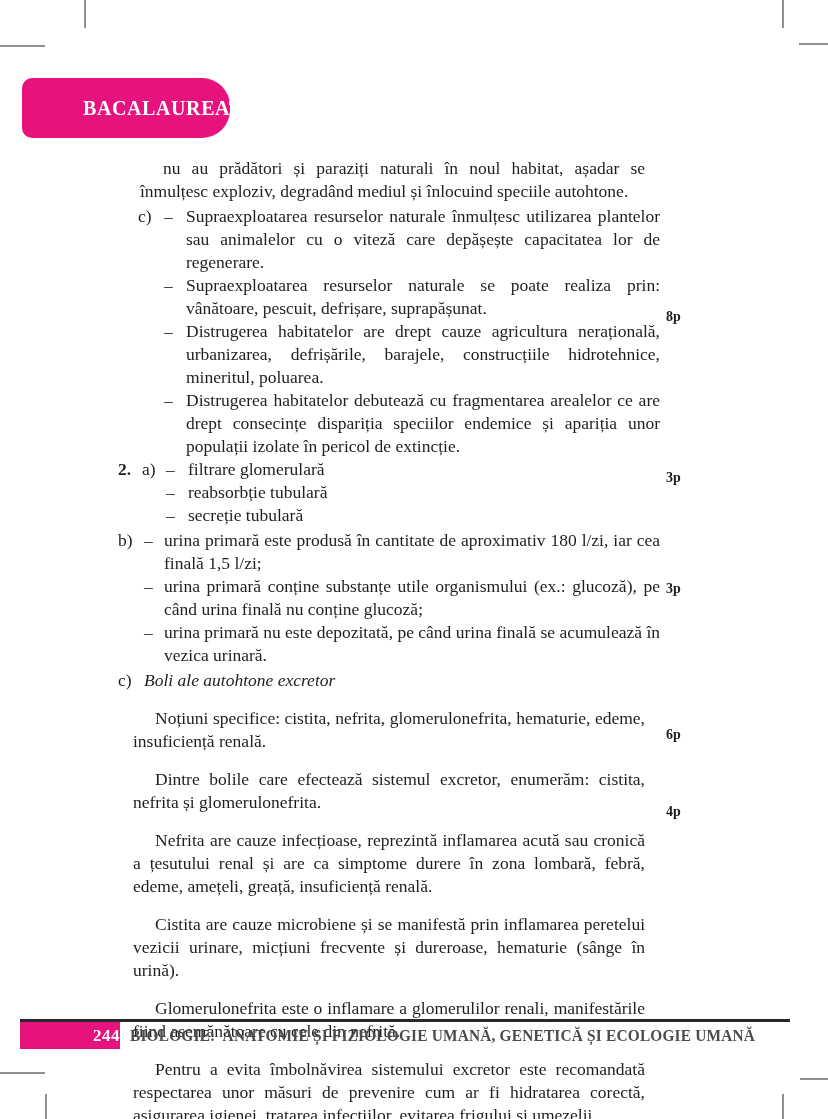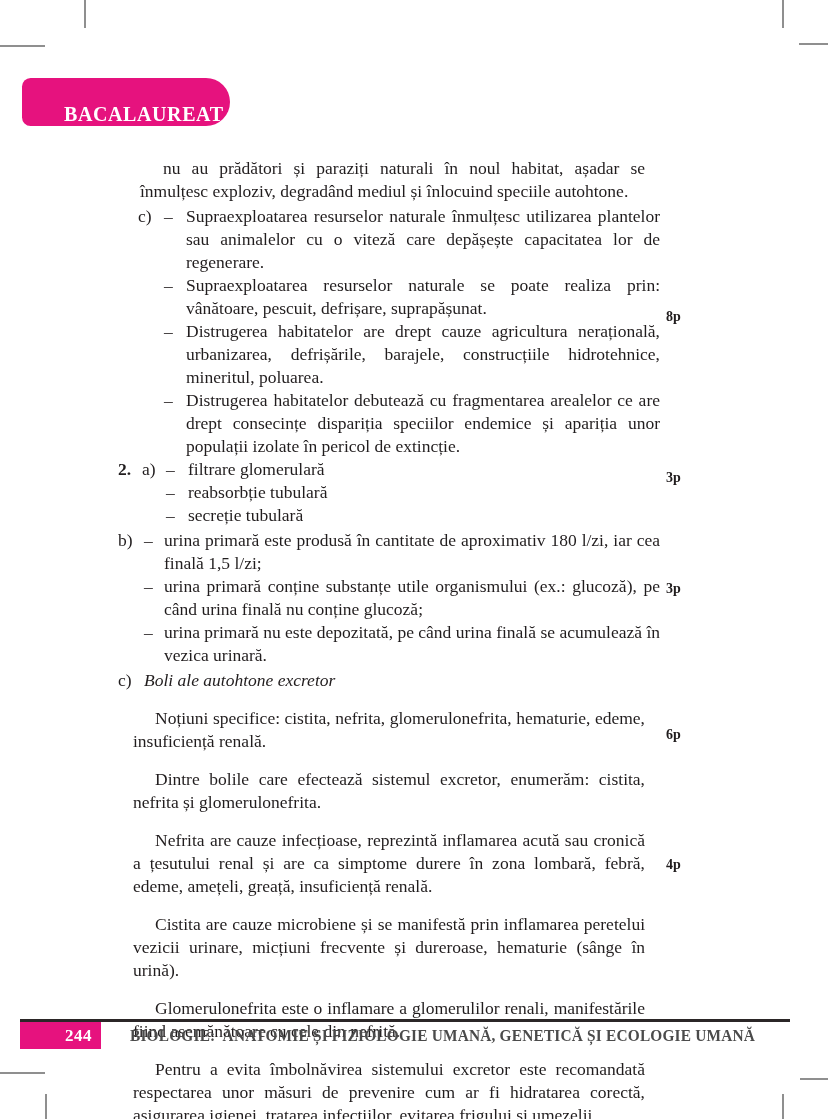--- a/index.html
+++ b/index.html
@@ -8,24 +8,24 @@
     font-family:"Liberation Serif","DejaVu Serif",serif;
     color:#211d1e;overflow:hidden;margin:0 auto;
   }
   
   .crop{position:absolute;background:#8f8f8f;}
   .crop.v{width:2px;}
   .crop.h{height:2px;}
 
   
   .badge{
-    position:absolute;left:22px;top:78px;width:208px;height:48px;
+    position:absolute;left:22px;top:78px;width:208px;height:60px;
     border-radius:10px 28px 28px 10px;
-    display:flex;align-items:flex-end;
-    padding-left:42px;box-sizing:border-box;
+    display:flex;align-items:center;
+    padding-left:61px;box-sizing:border-box;
   }
   .badge span{
     color:#ffffff;font-weight:bold;font-size:20px;letter-spacing:0.6px;
   }
 
   
   .content{
     position:absolute;left:118px;top:142px;width:542px;
     font-size:17.5px;line-height:23px;text-align:justify;
   }
@@ -59,23 +59,23 @@
 
   
   .pmark{
     position:absolute;left:666px;width:34px;
     font-size:14px;line-height:23px;font-weight:bold;color:#211d1e;
   }
 
   
   .frule{position:absolute;left:20px;top:1019px;width:770px;height:3px;background:#2b2627;}
   .pagebox{
-    position:absolute;left:20px;top:1022px;width:81px;height:27px;
+    position:absolute;left:20px;top:1022px;width:100px;height:27px;
     display:flex;align-items:center;justify-content:flex-end;
-    padding-right:9px;box-sizing:border-box;
+    box-sizing:border-box;
   }
   .pagebox span{color:#fff;font-weight:bold;font-size:17px;letter-spacing:0.5px;}
   .ftitle{
     position:absolute;left:130px;top:1022px;height:27px;line-height:27px;
     font-weight:bold;font-size:16px;letter-spacing:0.2px;color:#4b4b4b;
     white-space:pre;transform:scaleX(0.96);transform-origin:left center;
   }
 </style>
 </head>
 <body>
@@ -162,21 +162,21 @@
     <p class="para">Nefrita are cauze infecțioase, reprezintă inflamarea acută sau cronică a țesutului renal și are ca simptome durere în zona lombară, febră, edeme, amețeli, greață, insuficiență renală.</p>
     <p class="para">Cistita are cauze microbiene și se manifestă prin inflamarea peretelui vezicii urinare, micțiuni frecvente și dureroase, hematurie (sânge în urină).</p>
     <p class="para">Glomerulonefrita este o inflamare a glomerulilor renali, manifestările fiind asemănătoare cu cele din nefrită.</p>
     <p class="para">Pentru a evita îmbolnăvirea sistemului excretor este recomandată respectarea unor măsuri de prevenire cum ar fi hidratarea corectă, asigurarea igienei, tratarea infecțiilor, evitarea frigului și umezelii.</p>
   </div>
 
   <span class="pmark" style="top:305px;">8p</span>
   <span class="pmark" style="top:466px;">3p</span>
   <span class="pmark" style="top:577px;">3p</span>
   <span class="pmark" style="top:723px;">6p</span>
-  <span class="pmark" style="top:853px;">4p</span>
+  <span class="pmark" style="top:800px;">4p</span>
 
   <div class="frule"></div>
   <div class="pagebox" style="background:#e6127e;">
     <span>244</span>
   </div>
   <div class="ftitle">BIOLOGIE:  ANATOMIE ȘI FIZIOLOGIE UMANĂ, GENETICĂ ȘI ECOLOGIE UMANĂ</div>
 
 </div>
 
 </body></html>

